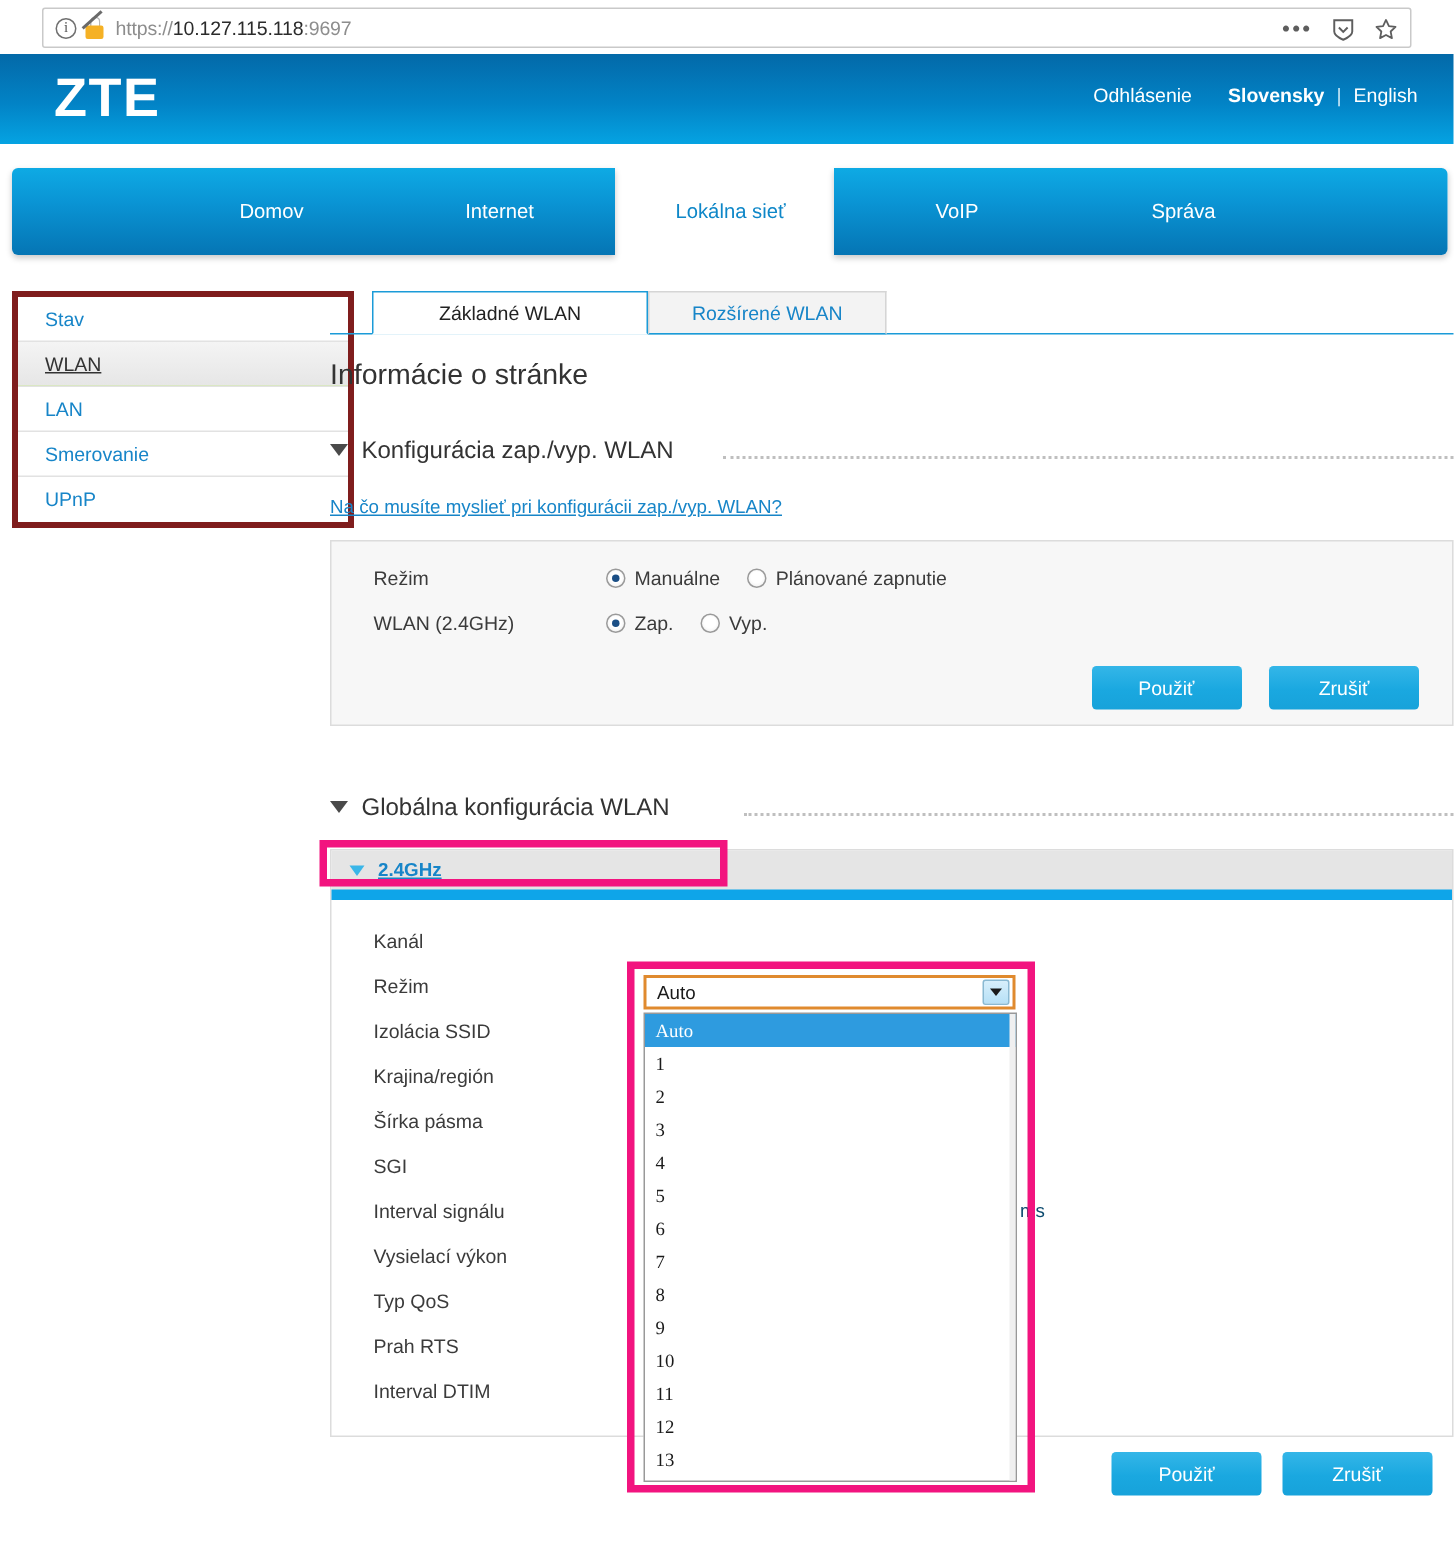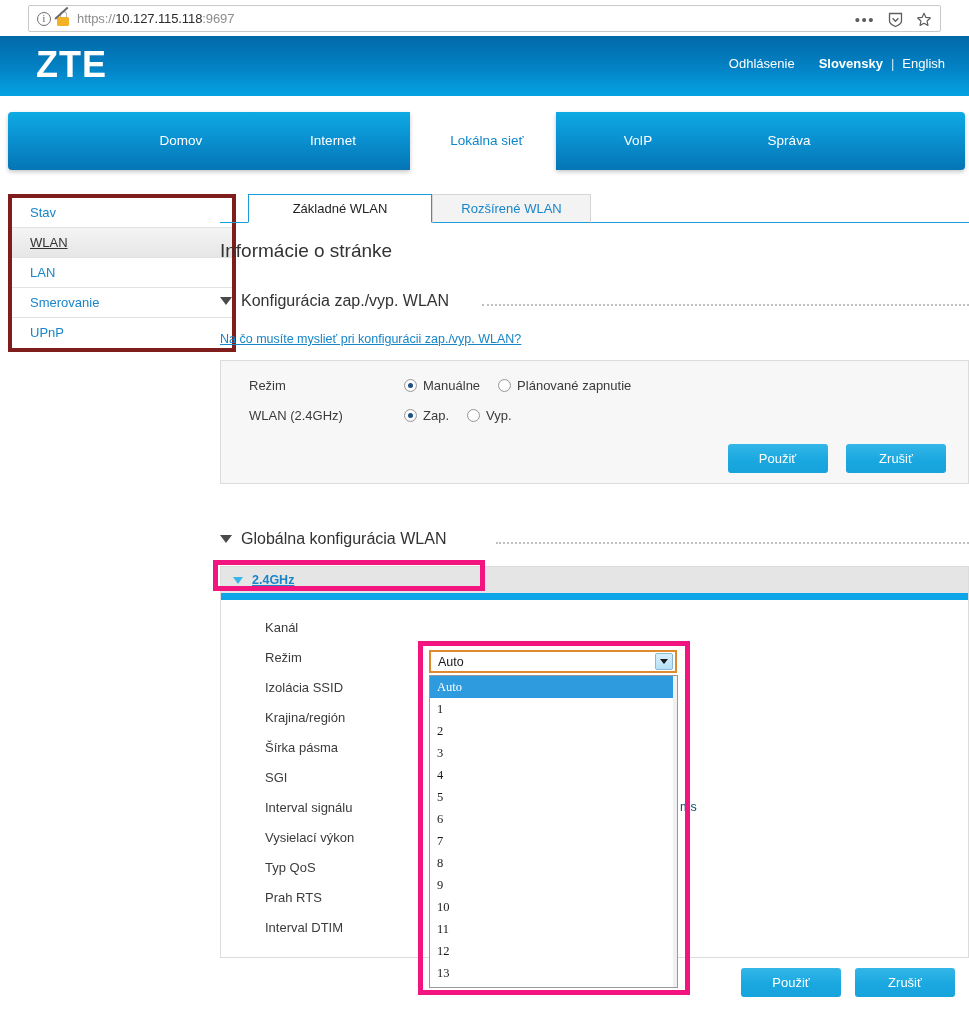--- a/index.html
+++ b/index.html
@@ -199,21 +199,21 @@
   }
   .tri-small {
     width: 0; height: 0;
     border-left: 5px solid transparent; border-right: 5px solid transparent;
     border-top: 7px solid #3ab6e8;
   }
   .subpanel-title {
     font-size: 12.5px; color: #1785c8; text-decoration: underline; cursor: pointer;
   }
   .cfg-label {
-    position: absolute; left: 44px; font-size: 13px; color: #3b3b3b;
+    position: absolute; left: 28px; font-size: 13px; color: #3b3b3b;
   }
   .unit-text { position: absolute; font-size: 12.5px; color: #0c4a6e; }
 
   
   .select-box {
     position: absolute; left: 429px; top: 650px; width: 248px; height: 23px;
     border: 2px solid #e08a2e; background: #ffffff; z-index: 40;
     display: flex; align-items: center;
   }
   .select-value {

